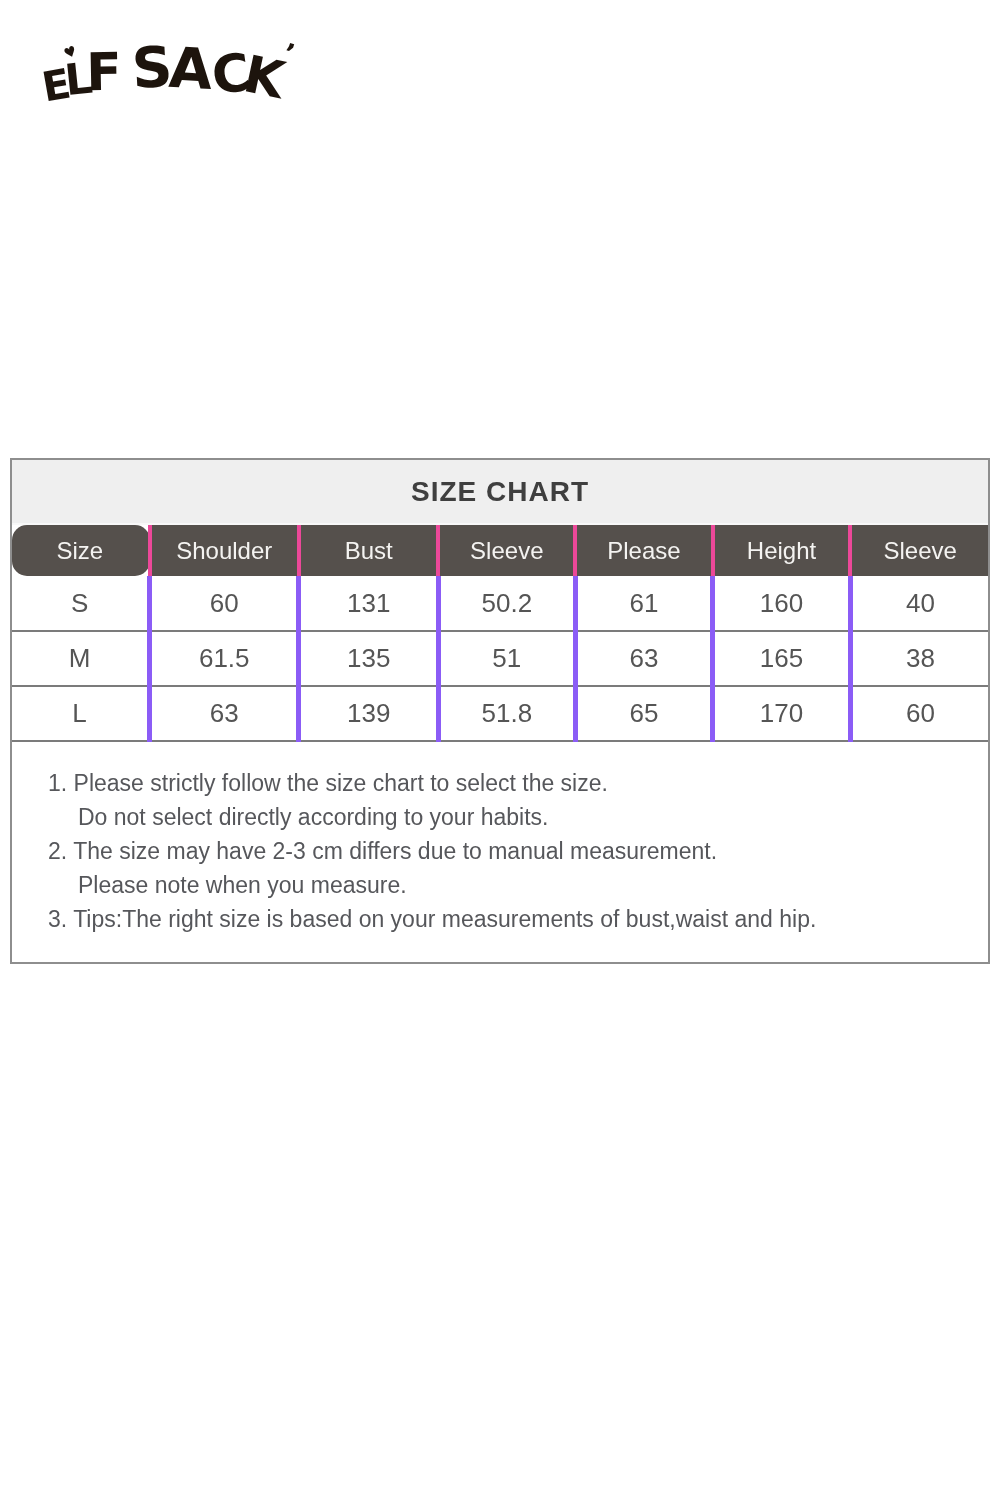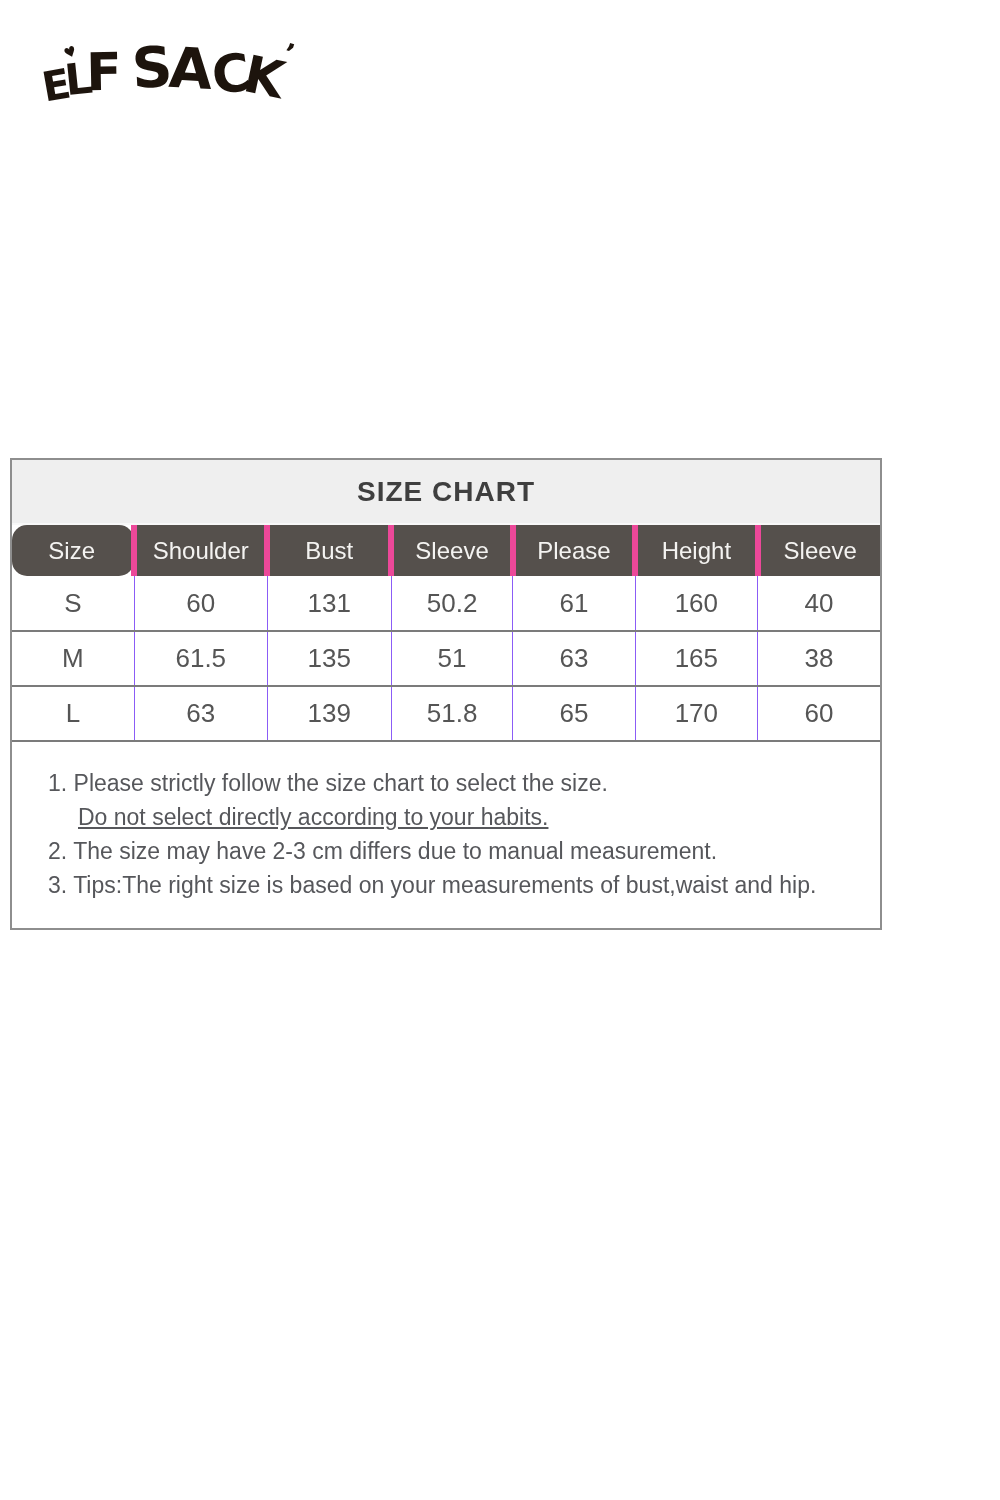--- a/index.html
+++ b/index.html
@@ -45,21 +45,21 @@
     right: -8px; top: -2px;
     font-size: 26px;
     transform: rotate(18deg);
   }
 
   
   .chart-box {
     position: absolute;
     left: 10px;
     top: 458px;
-    width: 872px;
+    width: 980px;
     border: 2px solid #8e8e8e;
     background: #ffffff;
   }
   .chart-title {
     height: 65px;
     background: #efefef;
     border-bottom: 2px solid #f8f8f8;
     display: flex;
     align-items: center;
     justify-content: center;
@@ -72,45 +72,45 @@
     width: 100%;
     border-collapse: collapse;
     table-layout: fixed;
   }
   table.size-table thead th {
     background: #55504c;
     color: #f4f3f1;
     font-weight: normal;
     font-size: 24px;
     height: 51px;
-    border-left: 6px solid #ec4899;
+    border-left: 4px solid #ec4899;
   }
   table.size-table thead th:first-child { border-left: none; border-radius: 15px; }
   table.size-table tbody td {
     text-align: center;
     vertical-align: middle;
     height: 55px;
     font-size: 26px;
     color: #555555;
     background: #ffffff;
-    border-left: 1px solid #8b5cf6;
+    border-left: 5px solid #8b5cf6;
     border-bottom: 2px solid #7b7b7b;
   }
   table.size-table tbody td:first-child { border-left: none; }
 
   
   .note {
     padding: 24px 8px 26px 36px;
     font-size: 23px;
     line-height: 34px;
     color: #56575b;
     background: #ffffff;
   }
   .note .note-line { white-space: nowrap; }
-  .note .indent { padding-left: 30px; text-decoration: underline; }
+  .note .indent { padding-left: 30px; }
 </style>
 </head>
 <body>
 
 <header class="logo">
   <span class="mark-heart">♥</span>
   <span class="letter lt-e">E</span>
   <span class="letter lt-l">L</span>
   <span class="letter lt-f">F</span>
   <span class="gap"></span>
@@ -173,15 +173,16 @@
         <td>170</td>
         <td>60</td>
       </tr>
     </tbody>
   </table>
 
   <div class="note">
     <div class="note-line">1. Please strictly follow the size chart to select the size.</div>
     <div class="note-line indent">Do not select directly according to your habits.</div>
     <div class="note-line">2. The size may have 2-3 cm differs due to manual measurement.</div>
+    <div class="note-line indent">Please note when you measure.</div>
     <div class="note-line">3. Tips:The right size is based on your measurements of bust,waist and hip.</div>
   </div>
 </section>
 
 </body></html>

